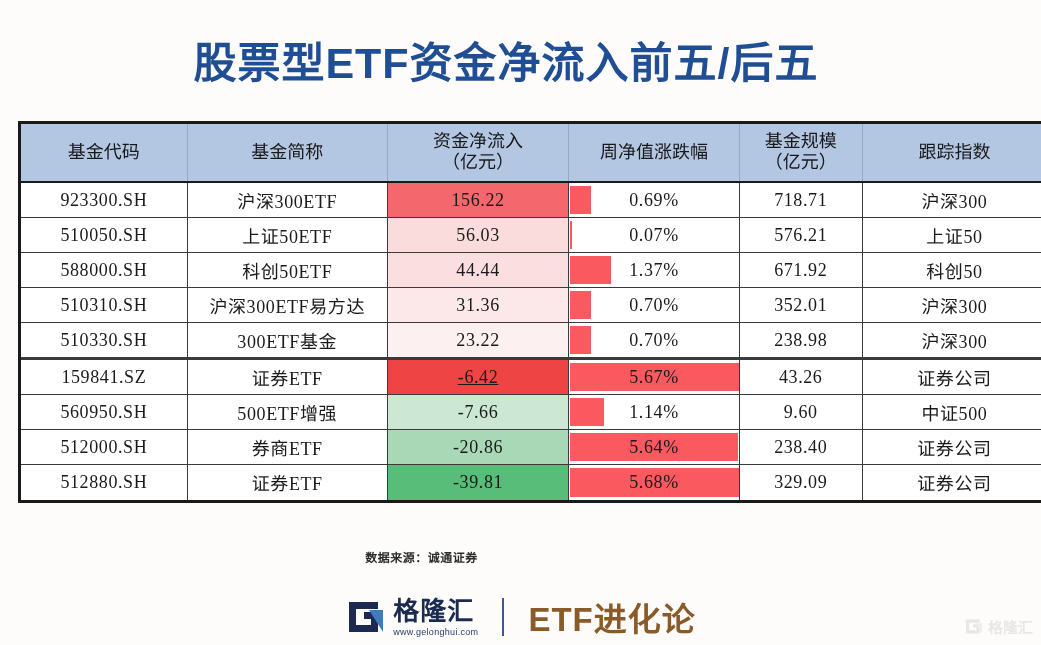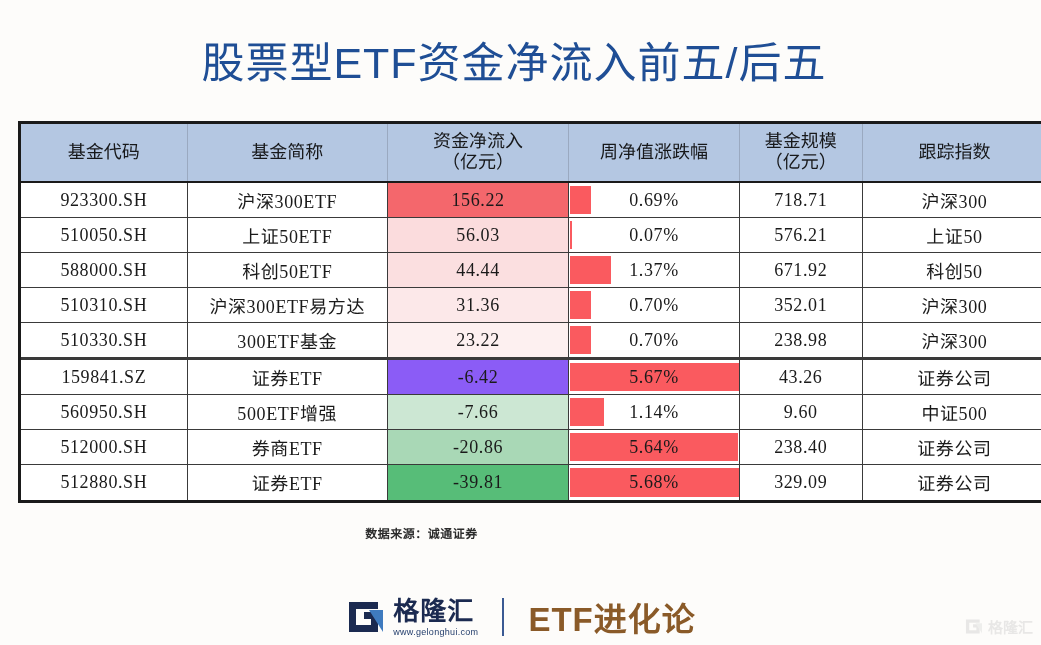--- a/index.html
+++ b/index.html
@@ -11,26 +11,25 @@
     overflow:hidden;
     position:relative;
   }
   .page{position:relative;width:1041px;height:645px;}
 
   
   .title{
     position:absolute;left:0;top:28px;width:1012px;
     text-align:center;
     font-family:"Liberation Sans","DejaVu Sans",sans-serif;
-    font-weight:normal;
+    font-weight:bold;
     font-size:43px;
     letter-spacing:1px;
     color:#1f4e95;
     white-space:nowrap;
-    margin-left:8px;
   }
 
   
   .table-wrap{
     position:absolute;left:18px;top:121px;
     width:1031px;
     border:3px solid #1a1a1a;
     background:#ffffff;
     box-sizing:border-box;
   }
@@ -100,21 +99,21 @@
     display:block;
     width:100%;
     text-align:center;
     line-height:34px;
     font-size:18px;
   }
   td.pct.wide .pv{color:#1a1a1a;}
 
   
   .source{
-    position:absolute;left:0;top:524px;width:843px;
+    position:absolute;left:0;top:548px;width:843px;
     text-align:center;
     font-family:"Liberation Sans","DejaVu Sans",sans-serif;
     font-size:12px;font-weight:bold;color:#2b2b2b;
     letter-spacing:.5px;
   }
   .brandbar{
     position:absolute;left:0;top:592px;width:1041px;height:50px;
     display:flex;align-items:center;justify-content:center;gap:0;
   }
   .logo-mark{
@@ -242,21 +241,21 @@
             <td class="pct">
               <span class="bar" style="width: 12.3%; background: rgb(250, 90, 95);"></span>
               <span class="pv">0.70%</span>
             </td>
             <td>238.98</td>
             <td>沪深300</td>
           </tr>
           <tr>
             <td>159841.SZ</td>
             <td>证券ETF</td>
-            <td class="flow" style="background: #8b5cf6;">-6.42</td>
+            <td class="flow" style="background: #ef4444; text-decoration: underline;">-6.42</td>
             <td class="pct wide">
               <span class="bar" style="width: 99.8%; background: rgb(250, 90, 95);"></span>
               <span class="pv">5.67%</span>
             </td>
             <td>43.26</td>
             <td>证券公司</td>
           </tr>
           <tr>
             <td>560950.SH</td>
             <td>500ETF增强</td>

